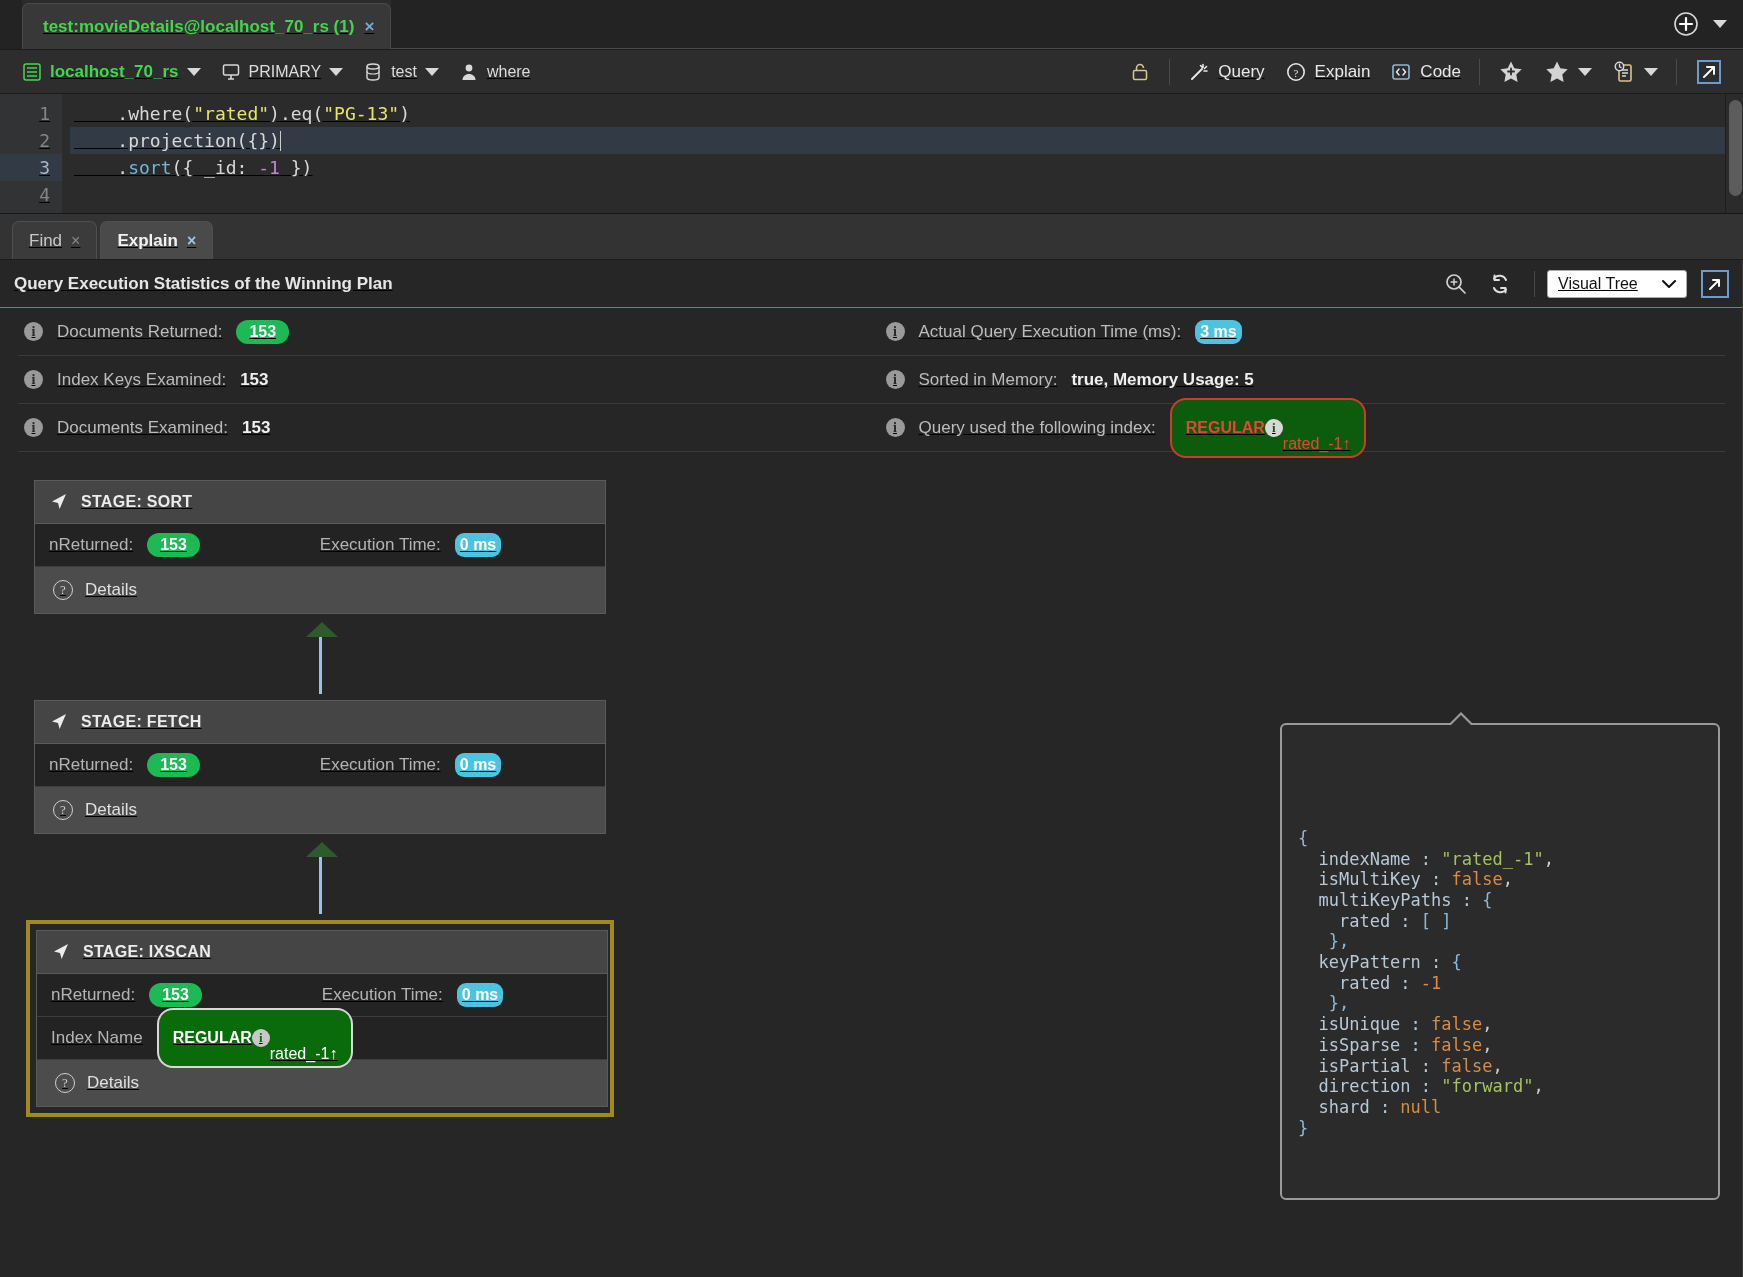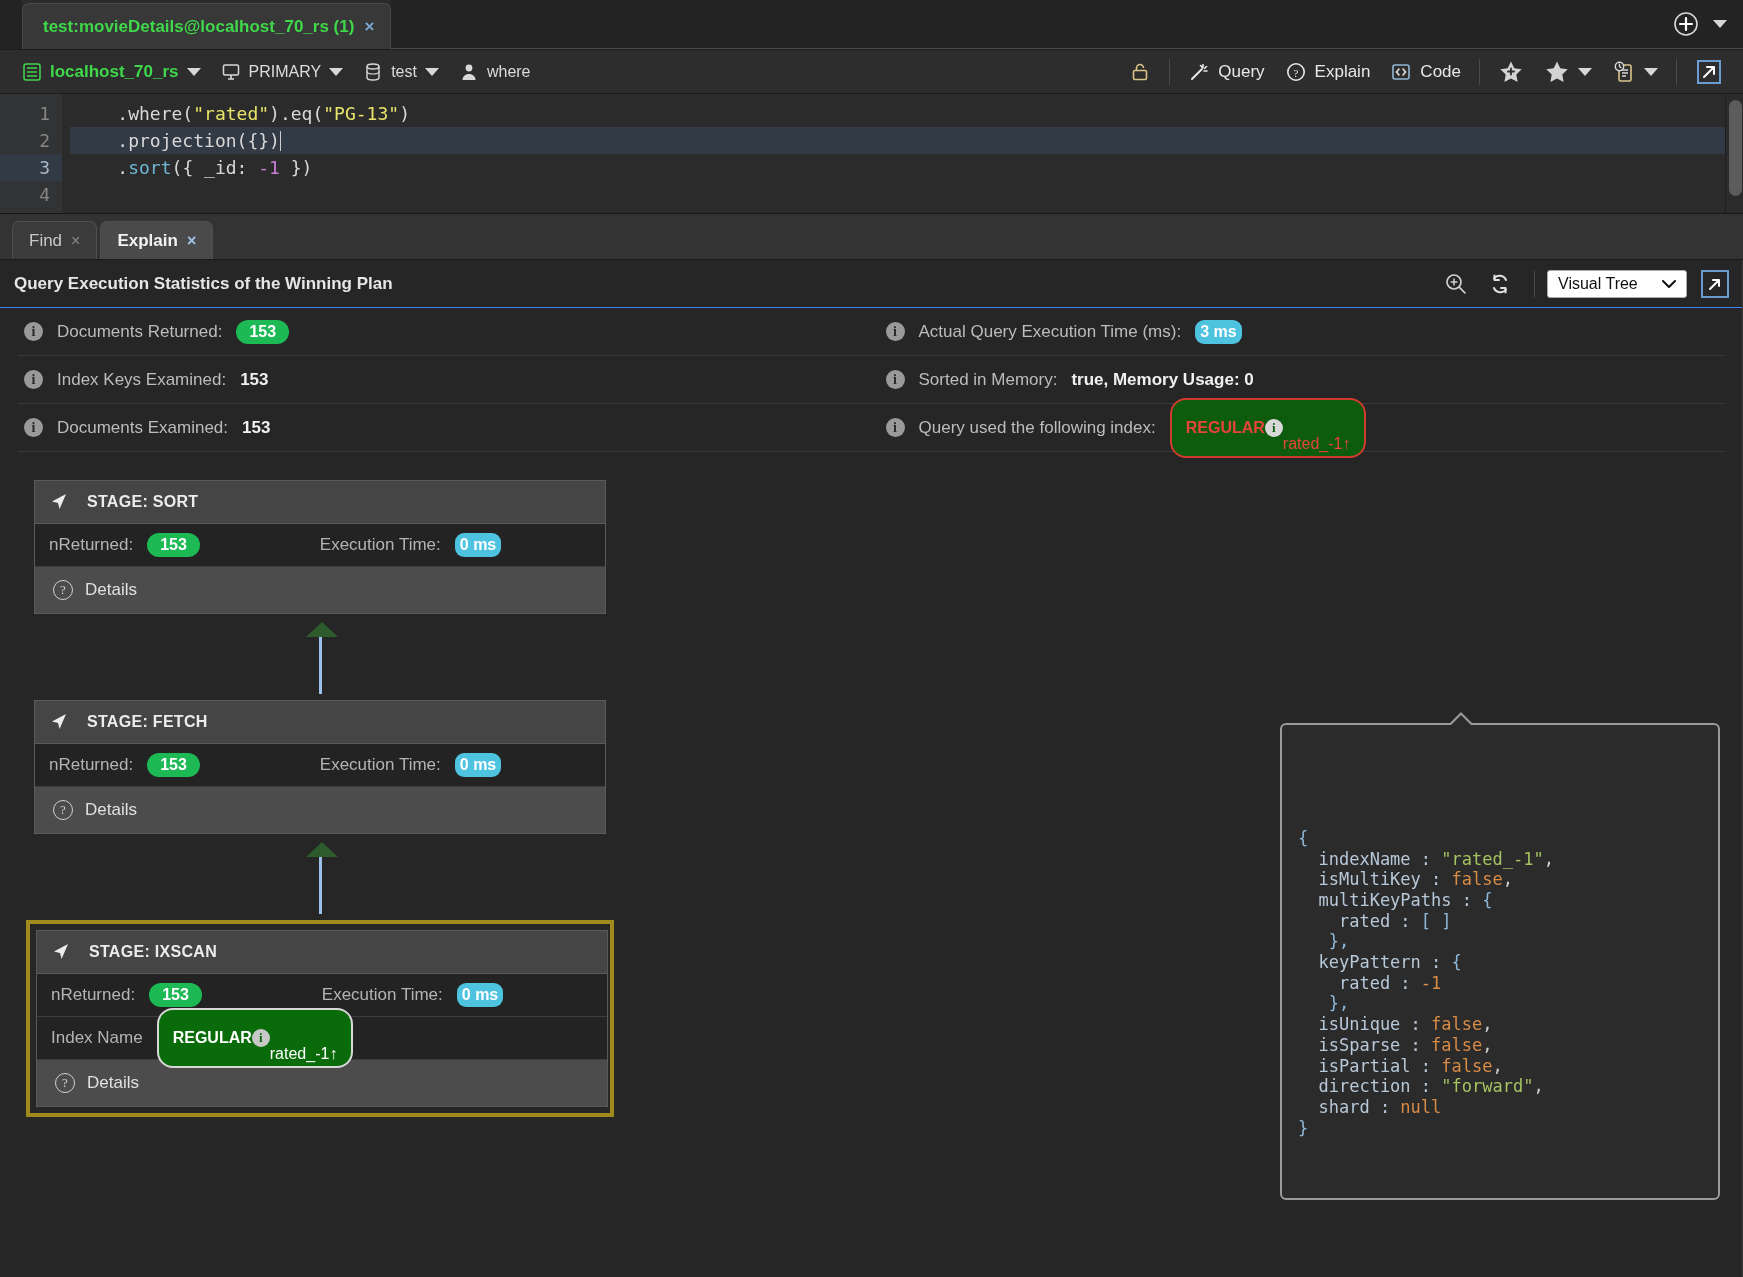--- a/index.html
+++ b/index.html
@@ -6,21 +6,21 @@
   html, body {
     width: 1743px; height: 1277px;
     background: #1e1e1e;
     font-family: "Liberation Sans", sans-serif;
     overflow: hidden;
   }
   .app {
     position: relative;
     width: 1743px; height: 1277px;
     background: #22c55e;
-    display: flex; flex-direction: column;
+    display: flex; flex-direction: column; text-decoration: underline;
   }
 
   
   .tabstrip {
     height: 50px;
     background: #2b2b2b;
     display: flex; align-items: flex-end;
     border-bottom: 1px solid #1c1c1c;
     position: relative;
     flex: 0 0 auto;
@@ -252,21 +252,21 @@
     width: 588px; margin-left:-8px;
   }
   .stage {
     width: 572px;
     border: 1px solid #5a5a5a;
     background:#2e2e2e;
   }
   .stage-hdr {
     height: 43px;
     background:#454545;
-    display:flex; align-items:center; gap:18px;
+    display:flex; align-items:center; gap:12px;
     padding: 0 14px;
     border-bottom:1px solid #5a5a5a;
     font-size:16px; font-weight:bold; color:#ececec;
     letter-spacing:0.3px;
   }
   .stage-row {
     height: 43px;
     background:#232323;
     display:flex; align-items:center;
     padding: 0 14px;
@@ -560,21 +560,21 @@
         </div>
         <div class="stat-row">
           <div class="stat-cell">
             <span class="info-i">i</span>
             <span class="stat-label">Index Keys Examined:</span>
             <span class="stat-plain">153</span>
           </div>
           <div class="stat-cell right">
             <span class="info-i">i</span>
             <span class="stat-label">Sorted in Memory:</span>
-            <span class="stat-plain">true, Memory Usage: 0</span>
+            <span class="stat-plain">true, Memory Usage: 5</span>
           </div>
         </div>
         <div class="stat-row">
           <div class="stat-cell">
             <span class="info-i">i</span>
             <span class="stat-label">Documents Examined:</span>
             <span class="stat-plain">153</span>
           </div>
           <div class="stat-cell right">
             <span class="info-i">i</span>

